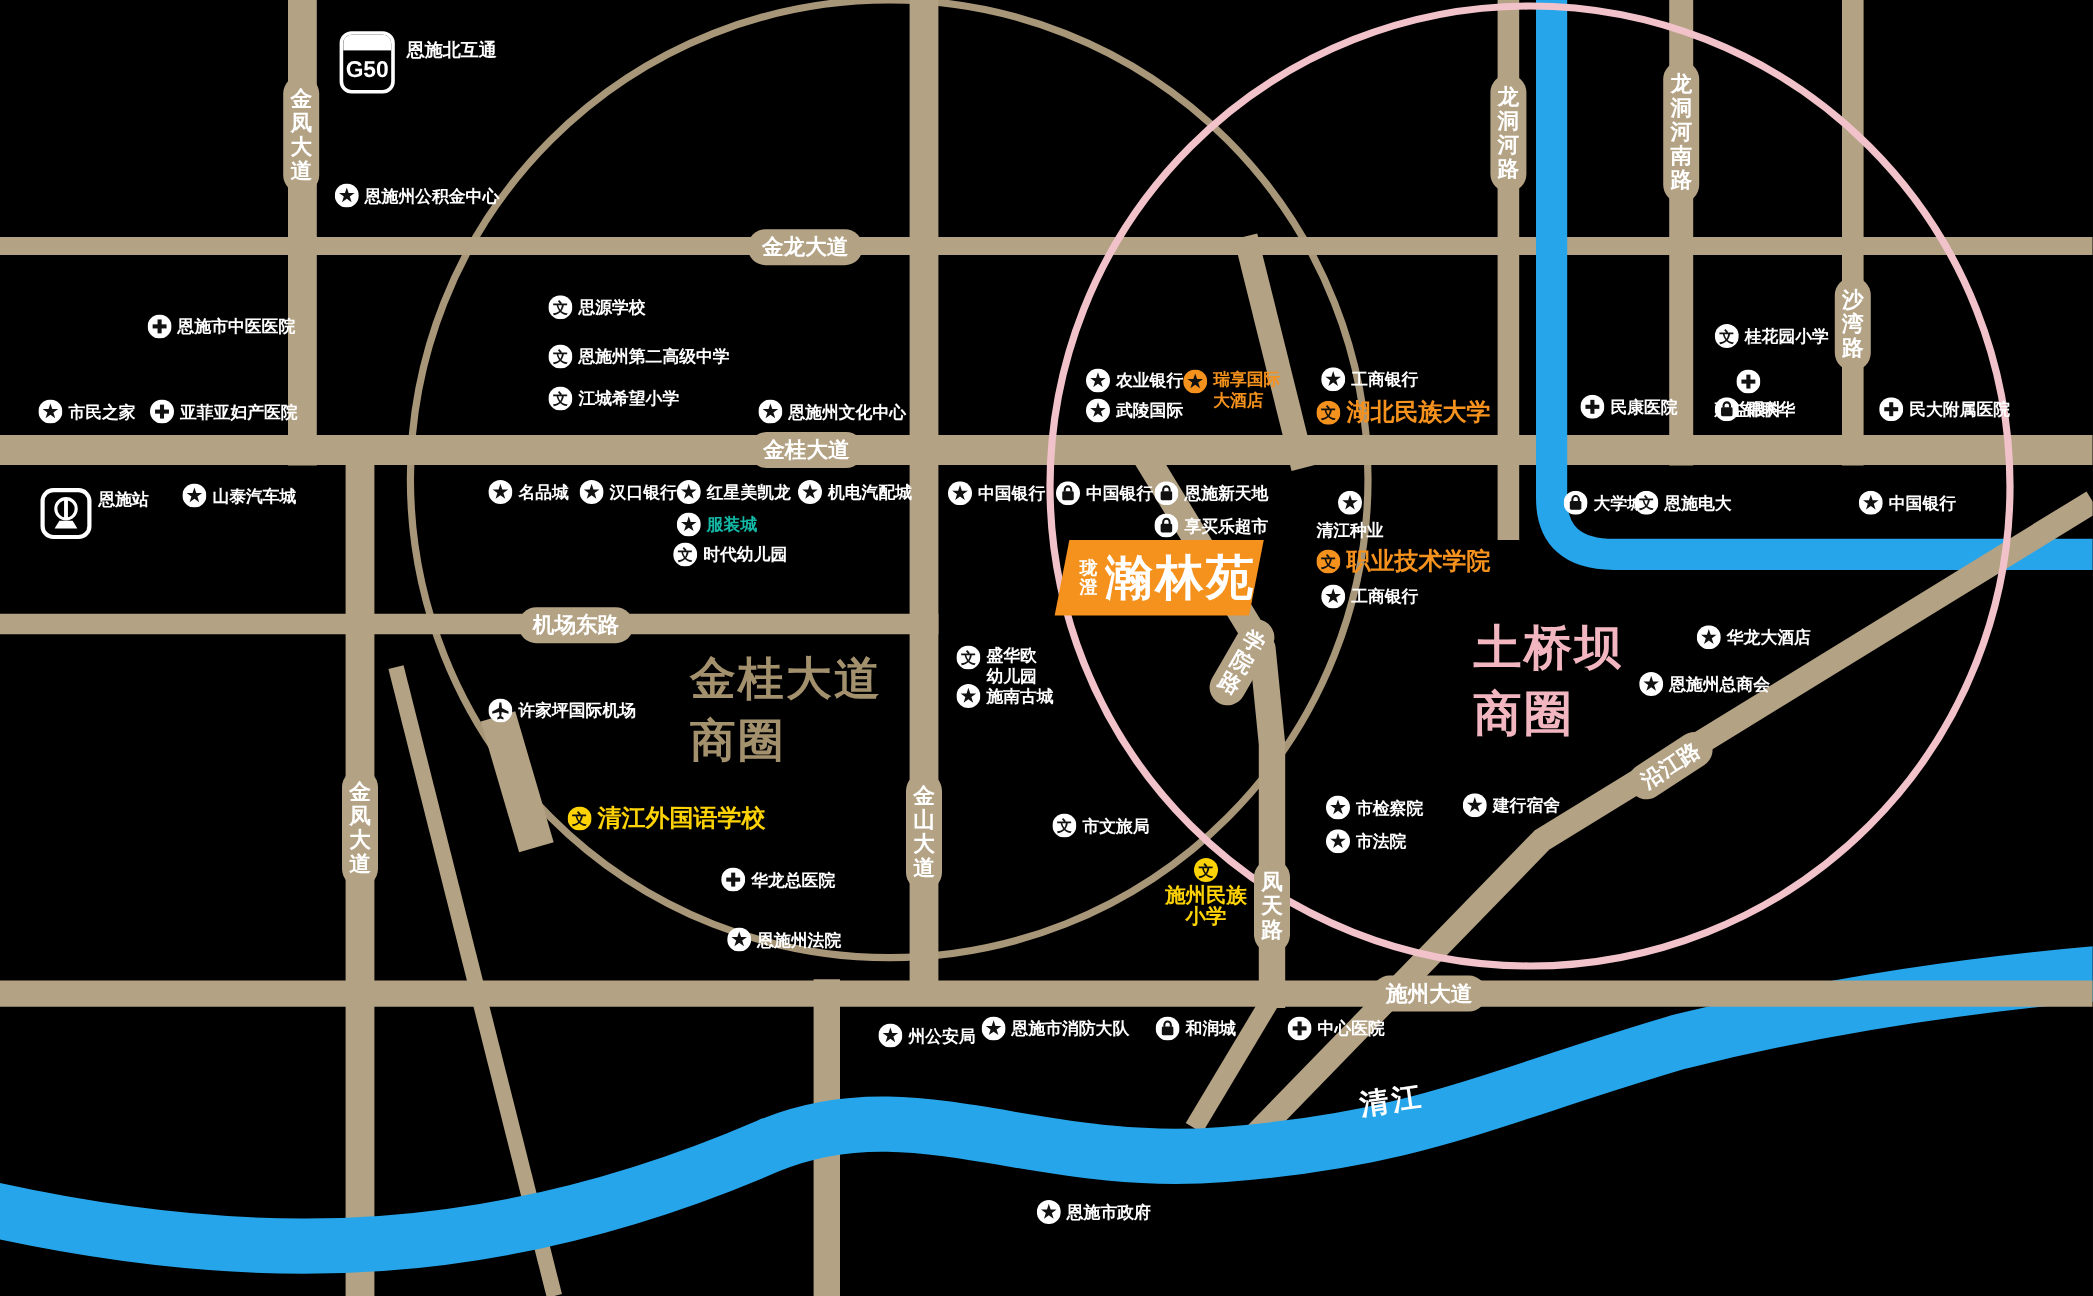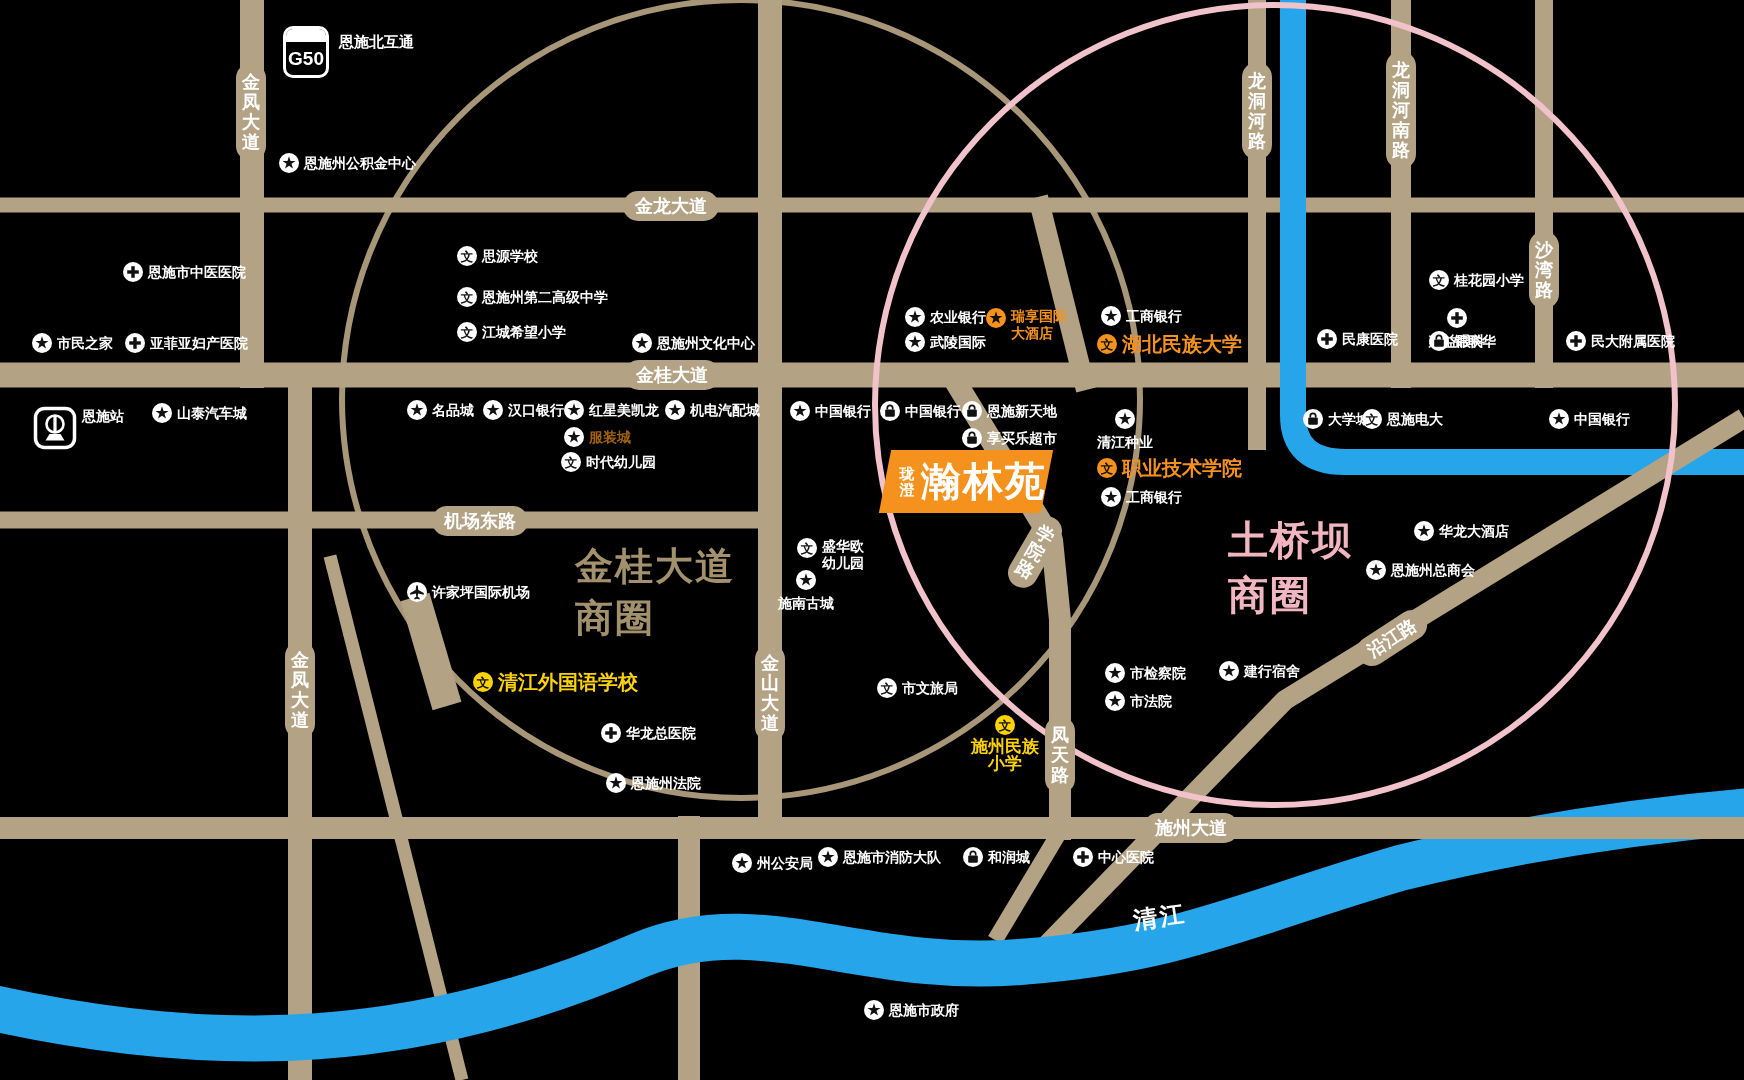--- a/index.html
+++ b/index.html
@@ -234,21 +234,21 @@
       </span>
       <span class="lbl" style="color: rgb(255, 255, 255);">机电汽配城</span>
     </div>
     <div class="poi" style="left: 564px; top: 427px;">
       <span class="icon">
         <svg viewBox="0 0 20 20">
           <circle cx="10" cy="10" r="10" fill="#ffffff"></circle>
           <path fill="#111" d="M10 3.2 11.55 7.9 16.5 7.9 12.5 10.85 14 15.6 10 12.7 6 15.6 7.5 10.85 3.5 7.9 8.45 7.9Z"></path>
         </svg>
       </span>
-      <span class="lbl" style="color: #a16207;">服装城</span>
+      <span class="lbl" style="color: #14b8a6;">服装城</span>
     </div>
     <div class="poi" style="left: 561px; top: 452px;">
       <span class="icon">
         <svg viewBox="0 0 20 20">
           <circle cx="10" cy="10" r="10" fill="#ffffff"></circle>
           <text x="10" y="14.6" text-anchor="middle" font-size="12.5" font-weight="bold" fill="#111">文</text>
         </svg>
       </span>
       <span class="lbl" style="color: rgb(255, 255, 255);">时代幼儿园</span>
     </div>
@@ -475,21 +475,21 @@
         <svg viewBox="0 0 20 20">
           <circle cx="10" cy="10" r="10" fill="#ffffff"></circle>
           <text x="10" y="14.6" text-anchor="middle" font-size="12.5" font-weight="bold" fill="#111">文</text>
         </svg>
       </span>
       <span class="lbl" style="color: rgb(255, 255, 255);">
         <div>盛华欧</div>
         <div>幼儿园</div>
       </span>
     </div>
-    <div class="poi" style="left: 778px; top: 570px; flex-direction: column;">
+    <div class="poi" style="left: 797px; top: 570px;">
       <span class="icon">
         <svg viewBox="0 0 20 20">
           <circle cx="10" cy="10" r="10" fill="#ffffff"></circle>
           <path fill="#111" d="M10 3.2 11.55 7.9 16.5 7.9 12.5 10.85 14 15.6 10 12.7 6 15.6 7.5 10.85 3.5 7.9 8.45 7.9Z"></path>
         </svg>
       </span>
       <span class="lbl" style="color: rgb(255, 255, 255);">施南古城</span>
     </div>
     <div class="poi" style="left: 473px; top: 672px;">
       <span class="icon">

